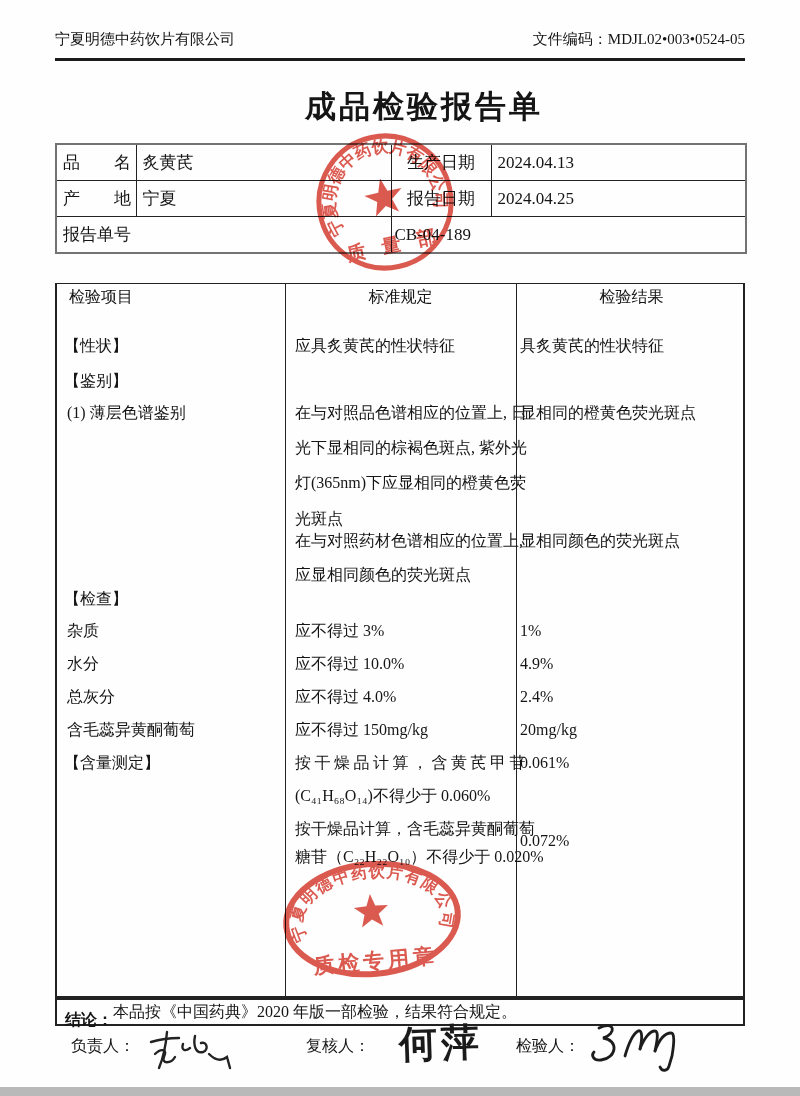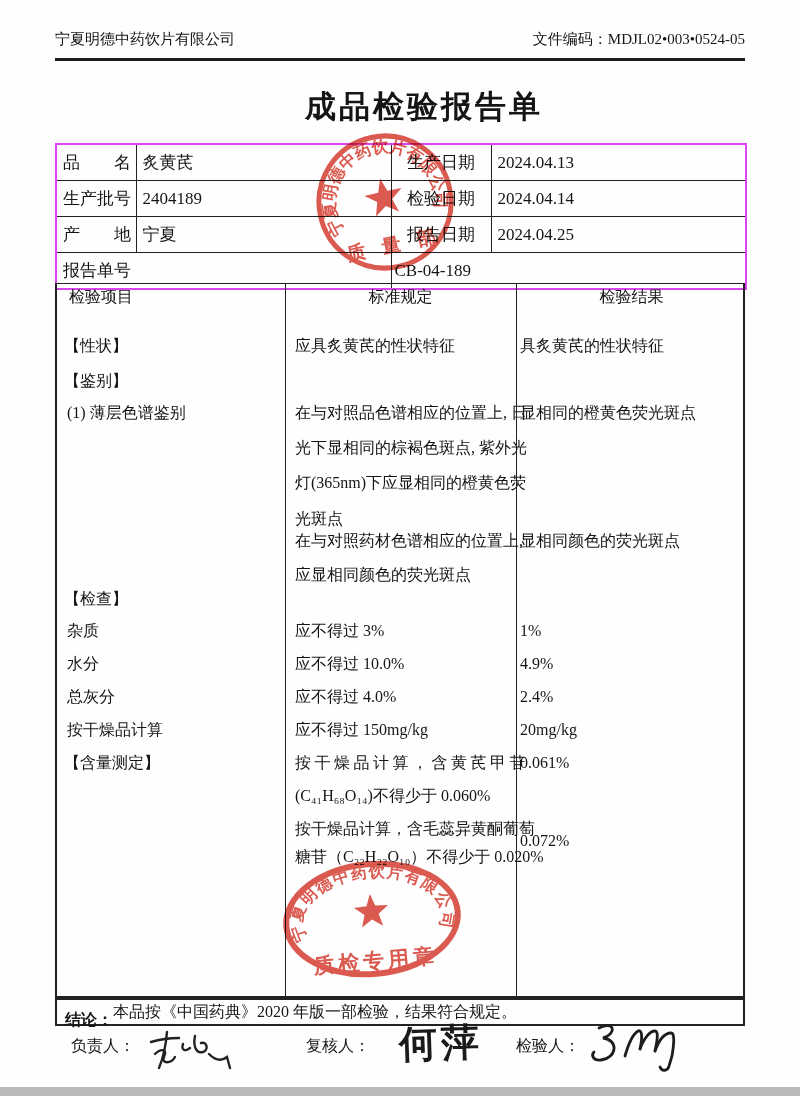--- a/index.html
+++ b/index.html
@@ -13,21 +13,21 @@
     position:absolute;left:55px;top:30px;width:690px;display:flex;
     justify-content:space-between;align-items:flex-end;font-size:15px;
     border-bottom:3px solid #1c1c1c;padding-bottom:9px;
   }
   .doc-title{
     position:absolute;top:86px;left:0;width:800px;text-align:center;
     font-size:31px;font-weight:bold;letter-spacing:3px;padding-left:24px;
   }
   table.info{
     position:absolute;left:55px;top:143px;width:690px;border-collapse:collapse;
-    font-size:17px;table-layout:fixed;border:2px solid #d946ef;
+    font-size:17px;table-layout:fixed;border:2px solid #737373;
   }
   table.info td{border:1px solid #222;height:35px;padding:0 6px;overflow:hidden;white-space:nowrap;}
   td.lab{padding-left:9px;}
   td.lab3{text-align:center;}
   .insp{
     position:absolute;left:55px;top:283px;width:690px;height:715px;
     border:2px solid #222;border-top:1px solid #222;box-sizing:border-box;
   }
   .vline{position:absolute;top:0;bottom:0;width:1px;background:#222;}
   .ln{position:absolute;font-size:16px;line-height:22px;white-space:nowrap;color:#151515;}
@@ -70,26 +70,20 @@
         <col style="width:255px">
       </colgroup>
     <tbody>
         <tr>
       <td class="lab">品　　名</td>
       <td>炙黄芪</td>
       <td class="lab3">生产日期</td>
       <td>2024.04.13</td>
     </tr>
     <tr>
-      <td class="lab">生产批号</td>
-      <td>2404189</td>
-      <td class="lab3">检验日期</td>
-      <td>2024.04.14</td>
-    </tr>
-    <tr>
       <td class="lab">产　　地</td>
       <td>宁夏</td>
       <td class="lab3">报告日期</td>
       <td>2024.04.25</td>
     </tr>
     <tr>
       <td class="lab" colspan="2">报告单号</td>
       <td colspan="2" style="padding-left:3px;text-align:left;">CB-04-189</td>
     </tr>
   </tbody>
@@ -127,21 +121,21 @@
     <span class="ln" style="top:336px;left:463px">1%</span>
 
     <span class="ln" style="top:369px;left:10px">水分</span>
     <span class="ln" style="top:369px;left:238px">应不得过 10.0%</span>
     <span class="ln" style="top:369px;left:463px">4.9%</span>
 
     <span class="ln" style="top:402px;left:10px">总灰分</span>
     <span class="ln" style="top:402px;left:238px">应不得过 4.0%</span>
     <span class="ln" style="top:402px;left:463px">2.4%</span>
 
-    <span class="ln" style="top:435px;left:10px">按干燥品计算</span>
+    <span class="ln" style="top:435px;left:10px">含毛蕊异黄酮葡萄</span>
     <span class="ln" style="top:435px;left:238px">应不得过 150mg/kg</span>
     <span class="ln" style="top:435px;left:463px">20mg/kg</span>
 
     <span class="ln" style="top:468px;left:7px">【含量测定】</span>
     <span class="ln jfy" style="top:468px;left:238px">按干燥品计算，含黄芪甲苷</span>
     <span class="ln" style="top:501px;left:238px">(C₄₁H₆₈O₁₄)不得少于 0.060%</span>
     <span class="ln" style="top:468px;left:463px">0.061%</span>
     <span class="ln" style="top:534px;left:238px">按干燥品计算，含毛蕊异黄酮葡萄</span>
     <span class="ln" style="top:562px;left:238px">糖苷（C₂₂H₂₂O₁₀）不得少于 0.020%</span>
     <span class="ln" style="top:546px;left:463px">0.072%</span>

